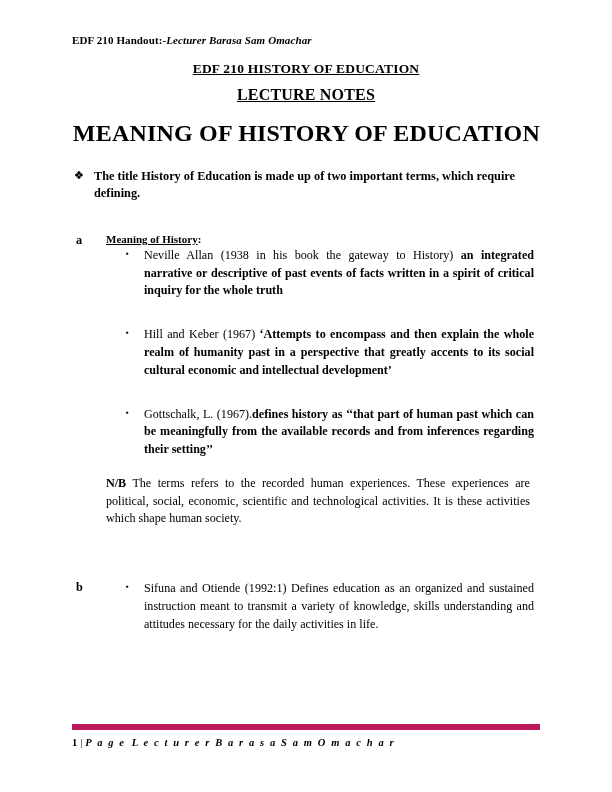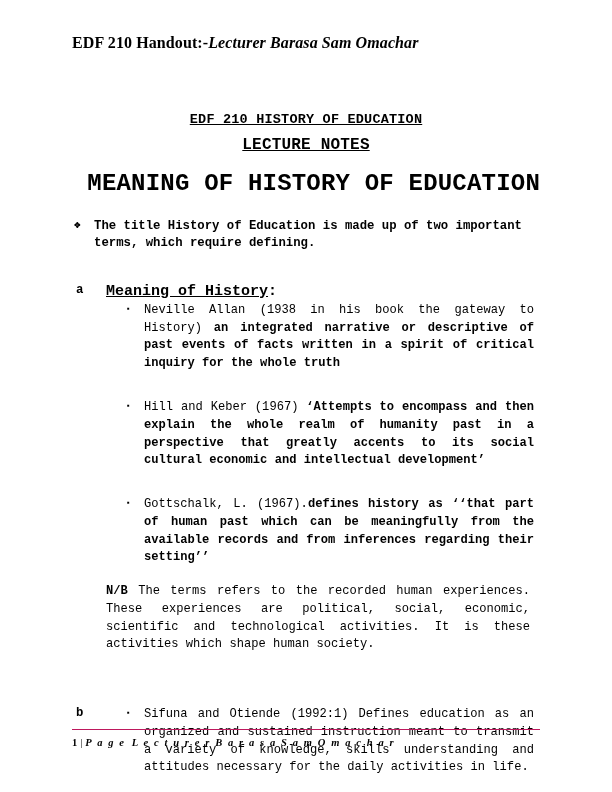--- a/index.html
+++ b/index.html
@@ -21,32 +21,31 @@
     height: 792px;
     box-sizing: border-box;
     padding: 0 72px;
   }
   
   .running-head {
     position: absolute;
     top: 34px;
     left: 72px;
     right: 72px;
-    font-size: 16px;
+    font-size: 11px;
     font-weight: bold;
     letter-spacing: 0.1px;
   }
   .running-head .italic {
     font-style: italic;
   }
 
   
   .doc-body {
-    padding-top: 112px;
-    font-family: Liberation Mono, monospace;
+    padding-top: 61px;
   }
   .title-main {
     text-align: center;
     font-size: 13.5px;
     font-weight: bold;
     text-decoration: underline;
     letter-spacing: 0.2px;
     margin: 0 0 6px 0;
   }
   .title-sub {
@@ -94,21 +93,21 @@
   }
   .section .letter {
     position: absolute;
     left: 4px;
     top: 0;
     font-size: 12.3px;
     font-weight: bold;
   }
   .section .sec-head {
     margin-left: 34px;
-    font-size: 15px;
+    font-size: 11px;
     font-weight: bold;
     display: block;
   }
   .section .sec-head .underline {
     text-decoration: underline;
   }
 
   .sq-list {
     margin: 2px 0 0 0;
     padding: 0;
@@ -145,21 +144,21 @@
     text-align: justify;
     padding-right: 6px;
   }
 
   
   .footer {
     position: absolute;
     left: 72px;
     right: 72px;
     bottom: 44px;
-    border-top: 1px solid #be185d;
+    border-top: 6px solid #be185d;
     padding-top: 7px;
     font-size: 10.5px;
     font-weight: bold;
   }
   .footer .pagenum {
     font-weight: bold;
   }
   .footer .sep {
     padding: 0 3px;
     font-weight: normal;

